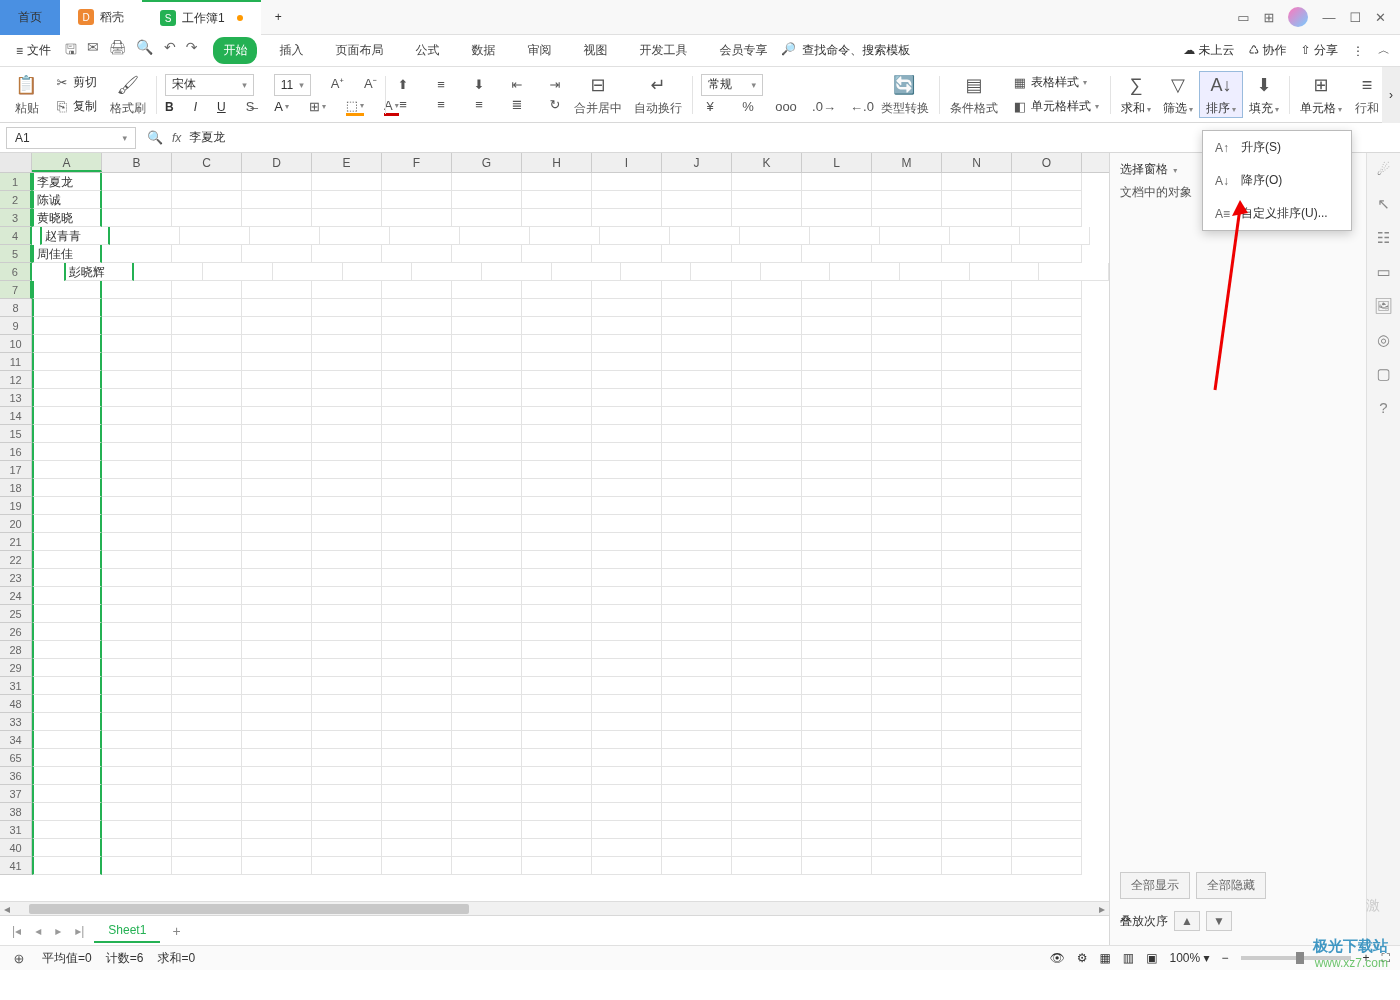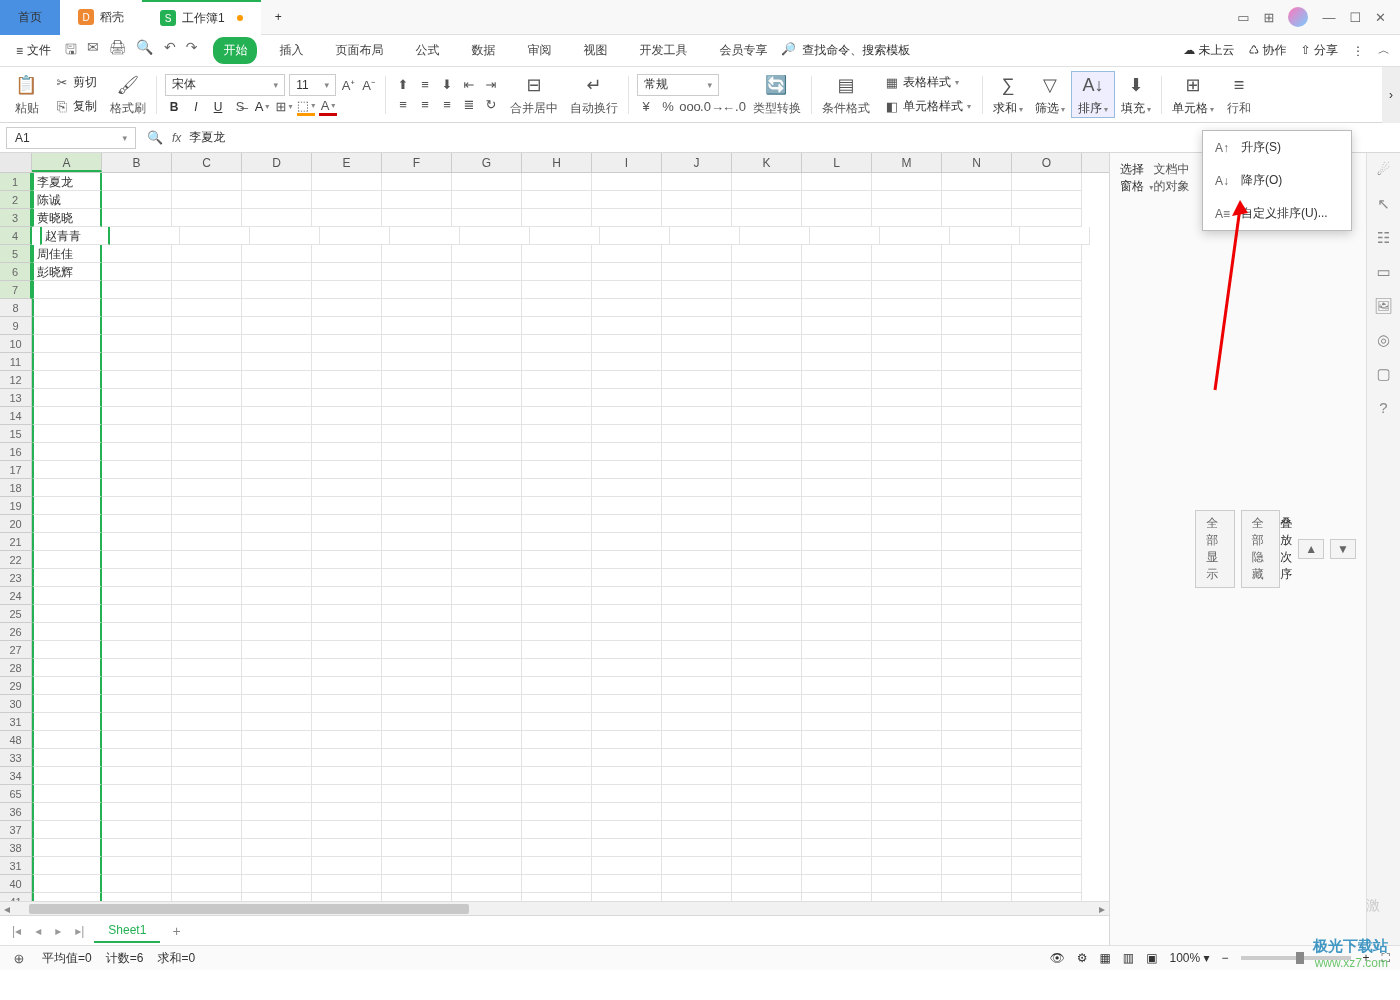--- a/index.html
+++ b/index.html
@@ -19,21 +19,21 @@
 .menubar .qat{display:flex;gap:10px;margin-left:4px}
 .menubar .qat span{color:#666;font-size:14px}
 .menubar .tabs{display:flex;gap:12px;margin-left:12px}
 .menubar .mtab{padding:5px 10px;color:#444}
 .menubar .mtab.active{background:#24b153;color:#fff;border-radius:11px}
 .menubar .right{margin-left:auto;display:flex;gap:14px;align-items:center;color:#666}
 .menubar .search{color:#aaa;display:flex;gap:6px}
 .ribbon{height:56px;border-bottom:1px solid #d8d8d8;display:flex;align-items:center;padding:0 8px;background:#fff;position:relative}
 .rgrp{display:flex;flex-direction:column;align-items:center;padding:0 6px;gap:2px}
 .rgrp2{display:flex;flex-direction:column;gap:2px;padding:0 4px}
-.rline{display:flex;align-items:center;gap:4px}
+.rline{display:flex;align-items:flex-start;gap:20px}
 .rbtn{display:flex;align-items:center;gap:2px;padding:2px 3px;font-size:12px;color:#555}
 .ico{width:18px;height:18px;display:inline-flex;align-items:center;justify-content:center;color:#555;font-size:13px}
 .ico.big{width:26px;height:26px;font-size:18px}
 .sep{width:1px;height:38px;background:#e3e3e3;margin:0 4px}
 .combo{border:1px solid #ccc;height:22px;display:flex;align-items:center;padding:0 6px;background:#fff;font-size:12px}
 .combo .dd{margin-left:auto;color:#888;font-size:9px}
 .rlabel{font-size:12px;color:#555}
 .dd-arrow{font-size:8px;color:#888;margin-left:2px}
 .namebox-row{height:30px;display:flex;align-items:center;border-bottom:1px solid #d8d8d8;padding:0 6px;gap:10px}
 .namebox{width:130px;height:22px;border:1px solid #ccc;display:flex;align-items:center;padding:0 8px}
@@ -45,21 +45,21 @@
 .grid{flex:1;overflow:hidden;position:relative}
 .colhdr{display:flex;height:20px;background:#f0f0f0;border-bottom:1px solid #ccc}
 .corner{width:32px;border-right:1px solid #ccc;background:#e9e9e9}
 .ch{width:70px;border-right:1px solid #ccc;text-align:center;line-height:20px;color:#555;background:#efefef}
 .ch.sel{background:#d9ead3;border-bottom:2px solid #24b153}
 .rows{overflow:hidden}
 .row{display:flex;height:18px}
 .rh{width:32px;border-right:1px solid #ccc;border-bottom:1px solid #ccc;background:#efefef;text-align:center;line-height:18px;color:#666;font-size:11px}
 .rh.sel{background:#d9ead3;border-right:2px solid #24b153}
 .cell{width:70px;border-right:1px solid #e3e3e3;border-bottom:1px solid #e3e3e3;padding:0 3px;line-height:18px;font-size:12px}
-.panel{width:256px;background:#fafafa;padding:8px 10px;display:flex;flex-direction:row}
+.panel{width:256px;background:#fafafa;padding:8px 10px;display:flex;flex-direction:column}
 .panel .psel{color:#444;margin-bottom:6px}
 .panel .ptitle{color:#555;margin-bottom:8px}
 .panel .pbody{flex:1}
 .panel .pfoot{display:flex;gap:6px;align-items:center;padding:6px 0}
 .panel .pbtn{border:1px solid #ccc;padding:4px 10px;color:#666;background:#f4f4f4}
 .sidebar{width:34px;background:#f4f4f4;border-left:1px solid #e0e0e0;display:flex;flex-direction:column;align-items:center;padding-top:8px;gap:16px}
 .sidebar span{color:#888;font-size:15px}
 .sheet-tabs{height:30px;display:flex;align-items:center;border-top:1px solid #d8d8d8;padding:0 8px;gap:6px}
 .sheet-tabs .nav{color:#999;padding:0 4px}
 .sheet-tabs .stab{padding:4px 14px;color:#24b153;border-bottom:2px solid #24b153}
@@ -217,21 +217,21 @@
   <div class="rgrp">
     <span class="ico big">⊟</span>
     <span class="rlabel">合并居中</span>
   </div>
   <div class="rgrp">
     <span class="ico big">↵</span>
     <span class="rlabel">自动换行</span>
   </div>
   <div class="sep"></div>
   <div class="rgrp2">
-    <div class="combo" style="width:82px">
+    <div class="combo" style="width:62px">
         <span>常规</span>
         <span class="dd">▾</span>
       </div>
     <div class="rline">
       <span class="ico">¥</span>
       <span class="ico">%</span>
       <span class="ico">ооо</span>
       <span class="ico">.0→</span>
       <span class="ico">←.0</span>
     </div>
@@ -405,21 +405,21 @@
             <div class="cell"></div>
             <div class="cell"></div>
             <div class="cell"></div>
             <div class="cell"></div>
             <div class="cell"></div>
             <div class="cell"></div>
             <div class="cell"></div>
           </div>
           <div class="row">
             <div class="rh sel">6</div>
-            <div class="cell" style="border-left: 2px solid rgb(36, 177, 83); border-right: 2px solid rgb(36, 177, 83);">彭晓辉</div>
+            <div class="cell" style="border-left: 2px solid rgb(36, 177, 83); border-right: 2px solid rgb(36, 177, 83); margin-left: 32px;">彭晓辉</div>
             <div class="cell"></div>
             <div class="cell"></div>
             <div class="cell"></div>
             <div class="cell"></div>
             <div class="cell"></div>
             <div class="cell"></div>
             <div class="cell"></div>
             <div class="cell"></div>
             <div class="cell"></div>
             <div class="cell"></div>
@@ -782,75 +782,39 @@
             <div class="cell"></div>
             <div class="cell"></div>
             <div class="cell"></div>
             <div class="cell"></div>
             <div class="cell"></div>
             <div class="cell"></div>
             <div class="cell"></div>
             <div class="cell"></div>
           </div>
           <div class="row">
-            <div class="rh">27</div>
-            <div class="cell" style="border-left: 2px solid rgb(36, 177, 83); border-right: 2px solid rgb(36, 177, 83);"></div>
-            <div class="cell"></div>
-            <div class="cell"></div>
-            <div class="cell"></div>
-            <div class="cell"></div>
-            <div class="cell"></div>
-            <div class="cell"></div>
-            <div class="cell"></div>
-            <div class="cell"></div>
-            <div class="cell"></div>
-            <div class="cell"></div>
-            <div class="cell"></div>
-            <div class="cell"></div>
-            <div class="cell"></div>
-            <div class="cell"></div>
-          </div>
-          <div class="row">
             <div class="rh">28</div>
             <div class="cell" style="border-left: 2px solid rgb(36, 177, 83); border-right: 2px solid rgb(36, 177, 83);"></div>
             <div class="cell"></div>
             <div class="cell"></div>
             <div class="cell"></div>
             <div class="cell"></div>
             <div class="cell"></div>
             <div class="cell"></div>
             <div class="cell"></div>
             <div class="cell"></div>
             <div class="cell"></div>
             <div class="cell"></div>
             <div class="cell"></div>
             <div class="cell"></div>
             <div class="cell"></div>
             <div class="cell"></div>
           </div>
           <div class="row">
             <div class="rh">29</div>
-            <div class="cell" style="border-left: 2px solid rgb(36, 177, 83); border-right: 2px solid rgb(36, 177, 83);"></div>
-            <div class="cell"></div>
-            <div class="cell"></div>
-            <div class="cell"></div>
-            <div class="cell"></div>
-            <div class="cell"></div>
-            <div class="cell"></div>
-            <div class="cell"></div>
-            <div class="cell"></div>
-            <div class="cell"></div>
-            <div class="cell"></div>
-            <div class="cell"></div>
-            <div class="cell"></div>
-            <div class="cell"></div>
-            <div class="cell"></div>
-          </div>
-          <div class="row">
-            <div class="rh">30</div>
             <div class="cell" style="border-left: 2px solid rgb(36, 177, 83); border-right: 2px solid rgb(36, 177, 83);"></div>
             <div class="cell"></div>
             <div class="cell"></div>
             <div class="cell"></div>
             <div class="cell"></div>
             <div class="cell"></div>
             <div class="cell"></div>
             <div class="cell"></div>
             <div class="cell"></div>
             <div class="cell"></div>

